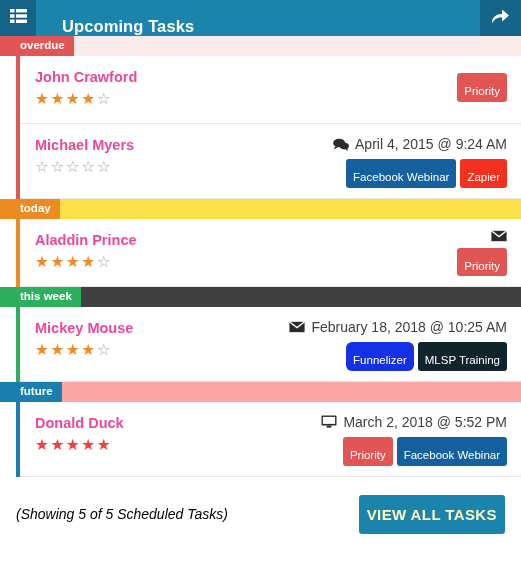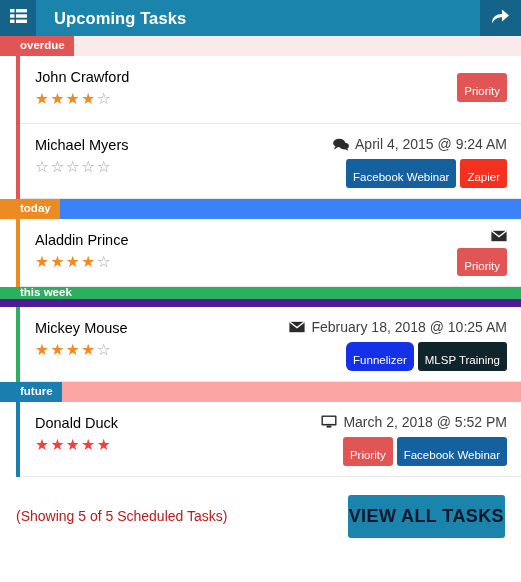--- a/index.html
+++ b/index.html
@@ -36,22 +36,22 @@
     background: #14648a;
     display: flex;
     align-items: center;
     justify-content: center;
     cursor: pointer;
     flex: 0 0 36px;
   }
   .header-title-wrap {
     flex: 1 1 auto;
     display: flex;
-    align-items: center;
-    padding-left: 18px;
+    align-items: flex-end;
+    padding-left: 26px;
     min-width: 0;
   }
   .header-title {
     color: #ffffff;
     font-size: 16.5px;
     font-weight: bold;
     letter-spacing: 0.1px;
     white-space: nowrap;
   }
   .header-right-btn {
@@ -105,23 +105,23 @@
   }
   .task-row.last { border-bottom: 1px solid #e7e7e7; }
 
   .task-left {
     flex: 1 1 auto;
     min-width: 0;
     padding-top: 2px;
   }
   .task-name {
     display: block;
-    color: #000000;
+    color: #ec4899;
     font-size: 14.5px;
-    font-weight: normal;
+    font-weight: bold;
     text-decoration: none;
     line-height: 1.25;
     white-space: nowrap;
   }
   .stars {
     margin-top: 5px;
     font-size: 15.5px;
     line-height: 1;
     letter-spacing: 1.5px;
     white-space: nowrap;
@@ -169,30 +169,31 @@
 
   
   .widget-footer {
     display: flex;
     align-items: center;
     justify-content: space-between;
     padding: 18px 16px 16px 16px;
     box-sizing: border-box;
   }
   .footer-note {
-    color: #b91c1c;
+    color: #000000;
     font-size: 14px;
+    font-style: italic;
   }
   .view-all-btn {
     background: #1a84ac;
-    color: #0f172a;
-    font-size: 18px;
+    color: #fef9c3;
+    font-size: 15px;
     font-weight: bold;
     letter-spacing: 0.4px;
-    padding: 11px 1px;
+    padding: 11px 8px;
     border: none;
     border-radius: 3px;
     cursor: pointer;
     font-family: "Liberation Sans", sans-serif;
   }
 </style>
 </head>
 <body>
 
 <div class="widget">
@@ -261,21 +262,21 @@
               </div>
               <div class="tags">
                 <span class="tag" style="background: rgb(21, 96, 158);">Facebook Webinar</span>
                 <span class="tag" style="background: rgb(244, 48, 31);">Zapier</span>
               </div>
             </div>
           </div>
         </div>
       </div>
       <div class="section">
-        <div class="section-label-bar" style="background: #3b82f6;">
+        <div class="section-label-bar" style="background: #fde047;">
           <span class="section-label" style="background: rgb(236, 139, 34);">today</span>
           <span class="section-label-fill"></span>
         </div>
         <div class="section-rows" style="border-left-color: rgb(236, 139, 34);">
           <div class="task-row last">
             <div class="task-left">
               <a class="task-name" href="#">Aladdin Prince</a>
               <div class="stars"><span class="star-on" style="color:#f18a21">★</span><span class="star-on" style="color:#f18a21">★</span><span class="star-on" style="color:#f18a21">★</span><span class="star-on" style="color:#f18a21">★</span><span class="star-off">☆</span></div>
             </div>
             <div class="task-right">
@@ -288,21 +289,21 @@
                 </span>
               </div>
               <div class="tags">
                 <span class="tag" style="background: rgb(226, 85, 85);">Priority</span>
               </div>
             </div>
           </div>
         </div>
       </div>
       <div class="section">
-        <div class="section-label-bar" style="background: #4c1d95; flex-direction: column;">
+        <div class="section-label-bar" style="background: #404040;">
           <span class="section-label" style="background: rgb(44, 176, 94);">this week</span>
           <span class="section-label-fill"></span>
         </div>
         <div class="section-rows" style="border-left-color: rgb(44, 176, 94);">
           <div class="task-row last">
             <div class="task-left">
               <a class="task-name" href="#">Mickey Mouse</a>
               <div class="stars"><span class="star-on" style="color:#f18a21">★</span><span class="star-on" style="color:#f18a21">★</span><span class="star-on" style="color:#f18a21">★</span><span class="star-on" style="color:#f18a21">★</span><span class="star-off">☆</span></div>
             </div>
             <div class="task-right">

